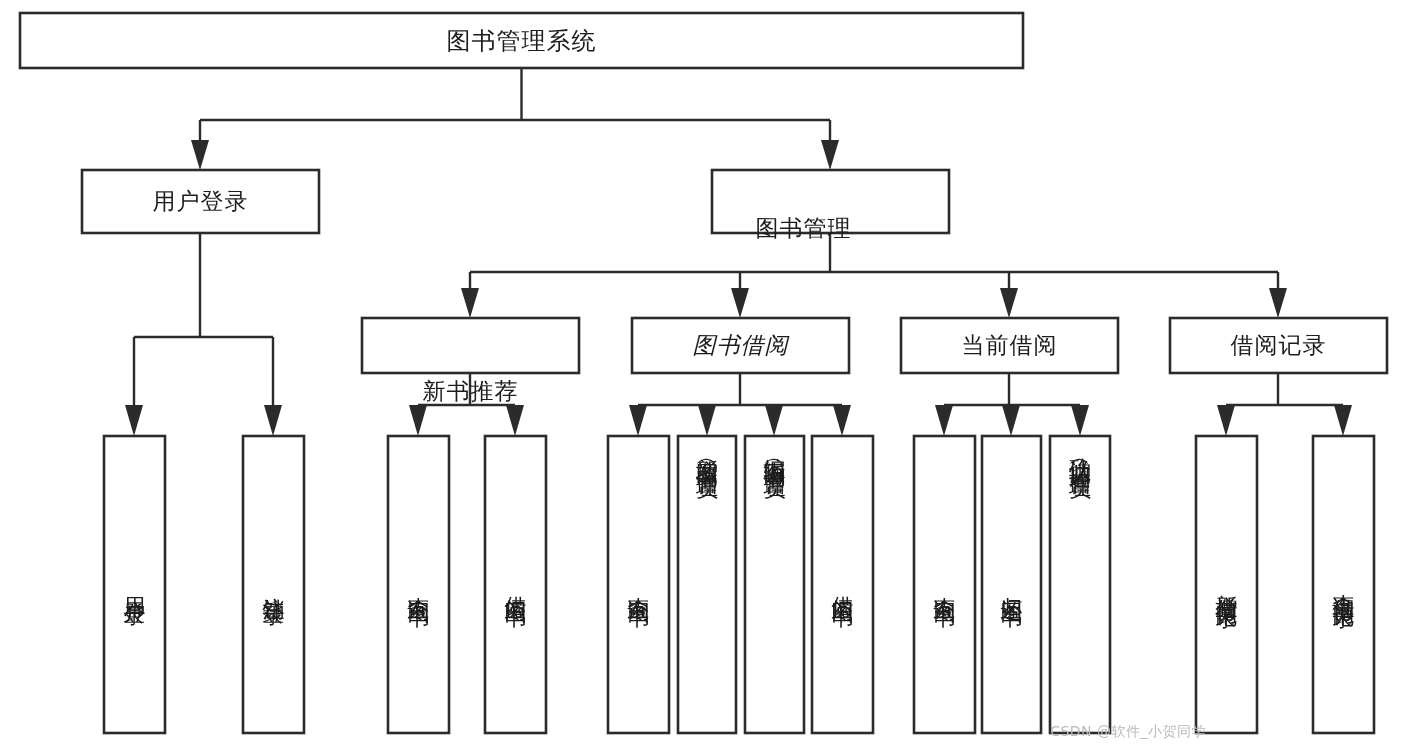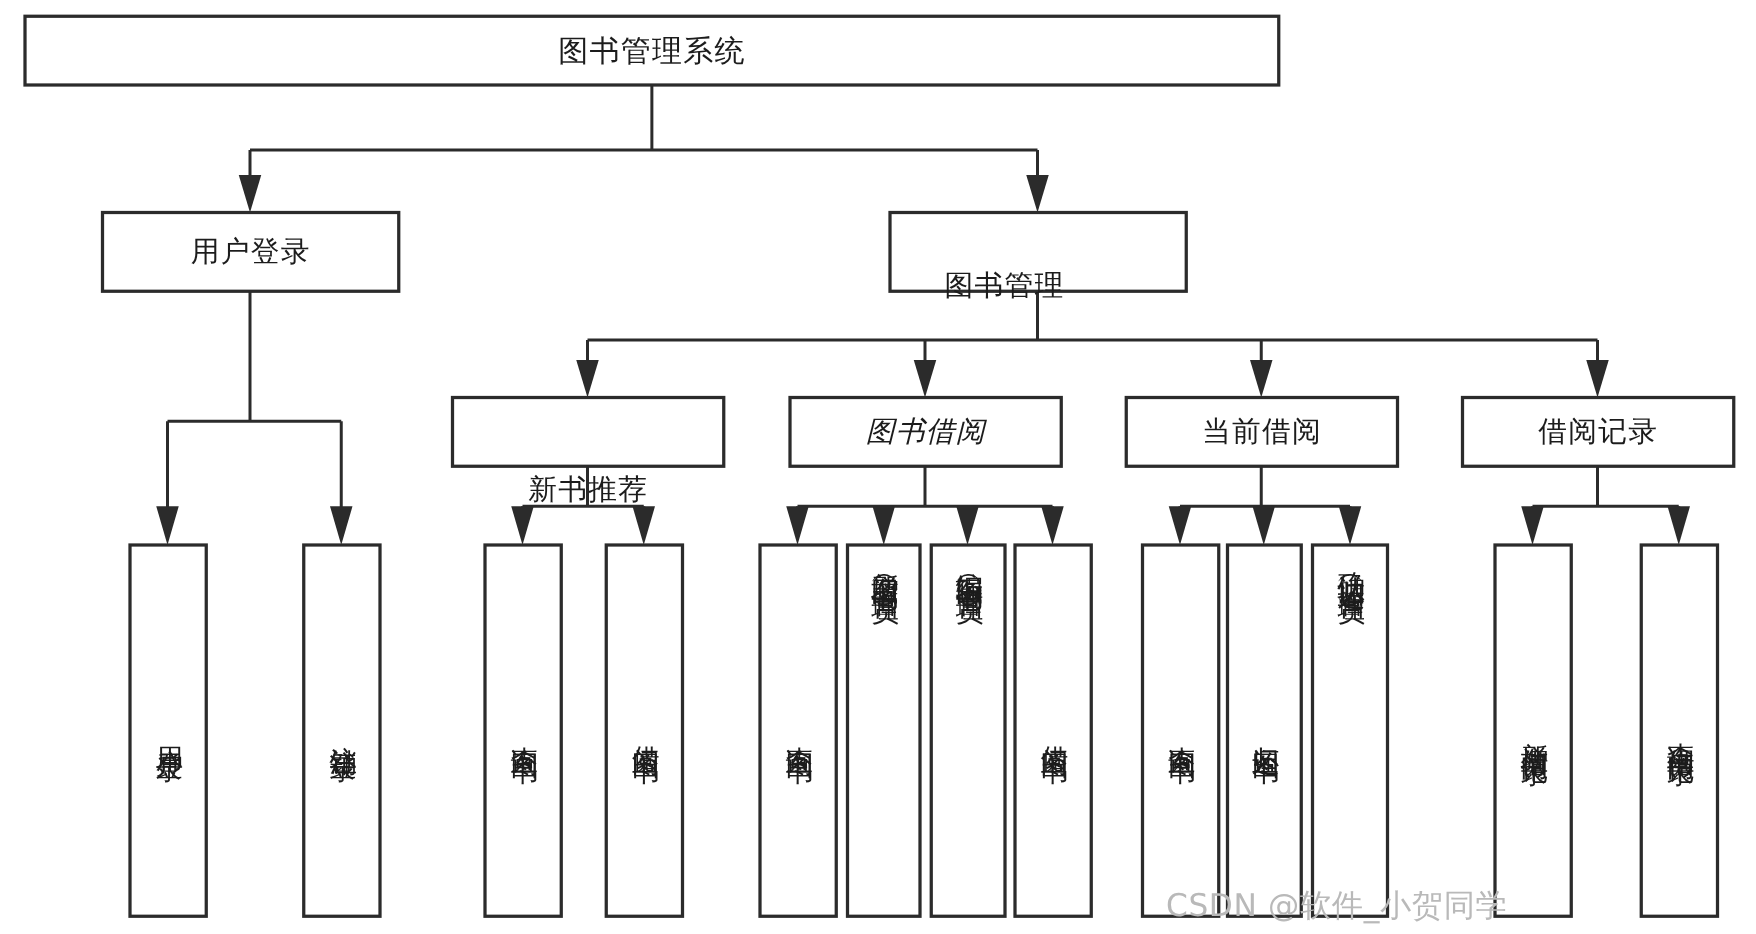--- a/index.html
+++ b/index.html
@@ -78,21 +78,21 @@
     white-space: nowrap;
   }
   .title-text {
     font-size: 24px;
   }
   #watermark {
     position: absolute;
     right: 8px;
     bottom: 6px;
     font-family: "DejaVu Sans", "Liberation Sans", sans-serif;
-    font-size: 25px;
+    font-size: 14px;
     color: #b9b9b9;
     letter-spacing: 0.5px;
     white-space: nowrap;
     pointer-events: none;
   }
 </style>
 </head>
 <body>
 
 <div id="diagram-root">

